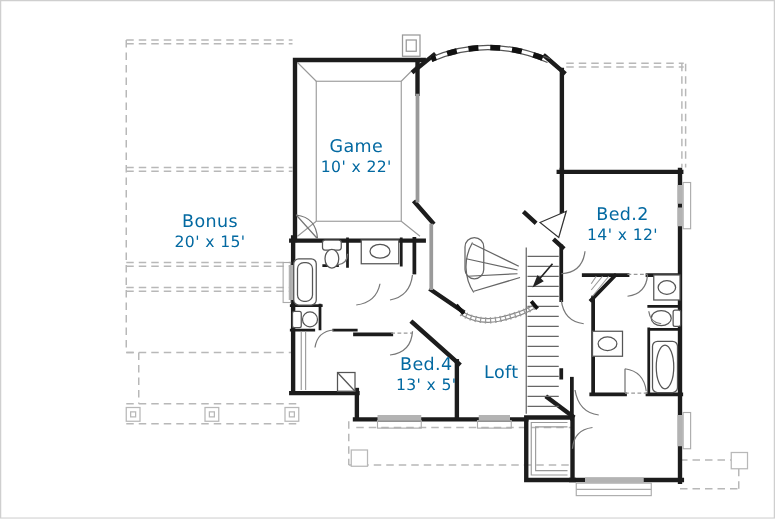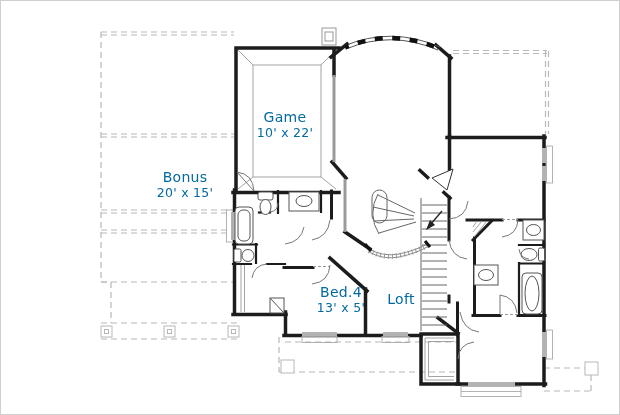--- a/index.html
+++ b/index.html
@@ -199,28 +199,32 @@
     <path d="M448,218 Q465,217 467,200"></path>
     <path d="M517,219 Q516,234 501,236"></path>
     <path d="M518,248 Q519,257 528,258"></path>
     <path d="M499,294 Q514,296 516,312 M499,313 V294"></path>
     <path d="M459,311 Q462,329 478,331"></path>
     <path d="M457,358 Q458,343 473,341"></path>
     <path d="M448,239 Q450,256 466,258"></path>
   </g>
 </svg>
 
-<div class="room-label" style="left:184px;top:184px;">
+<div class="room-label" style="left:167px;top:184px;">
   <span class="nm">Bonus</span>
   <span class="dm">20' x 15'</span>
 </div>
 <div class="room-label" style="left:284px;top:124px;">
   <span class="nm">Game</span>
   <span class="dm">10' x 22'</span>
 </div>
+<div class="room-label" style="left:497px;top:179px;">
+  <span class="nm">Bed.2</span>
+  <span class="dm">14' x 12'</span>
+</div>
 <div class="room-label" style="left:340px;top:299px;">
   <span class="nm">Bed.4</span>
   <span class="dm">13' x 5'</span>
 </div>
 <div class="room-label" style="left:400px;top:298px;">
   <span class="nm">Loft</span>
 </div>
 
 </div>
 

